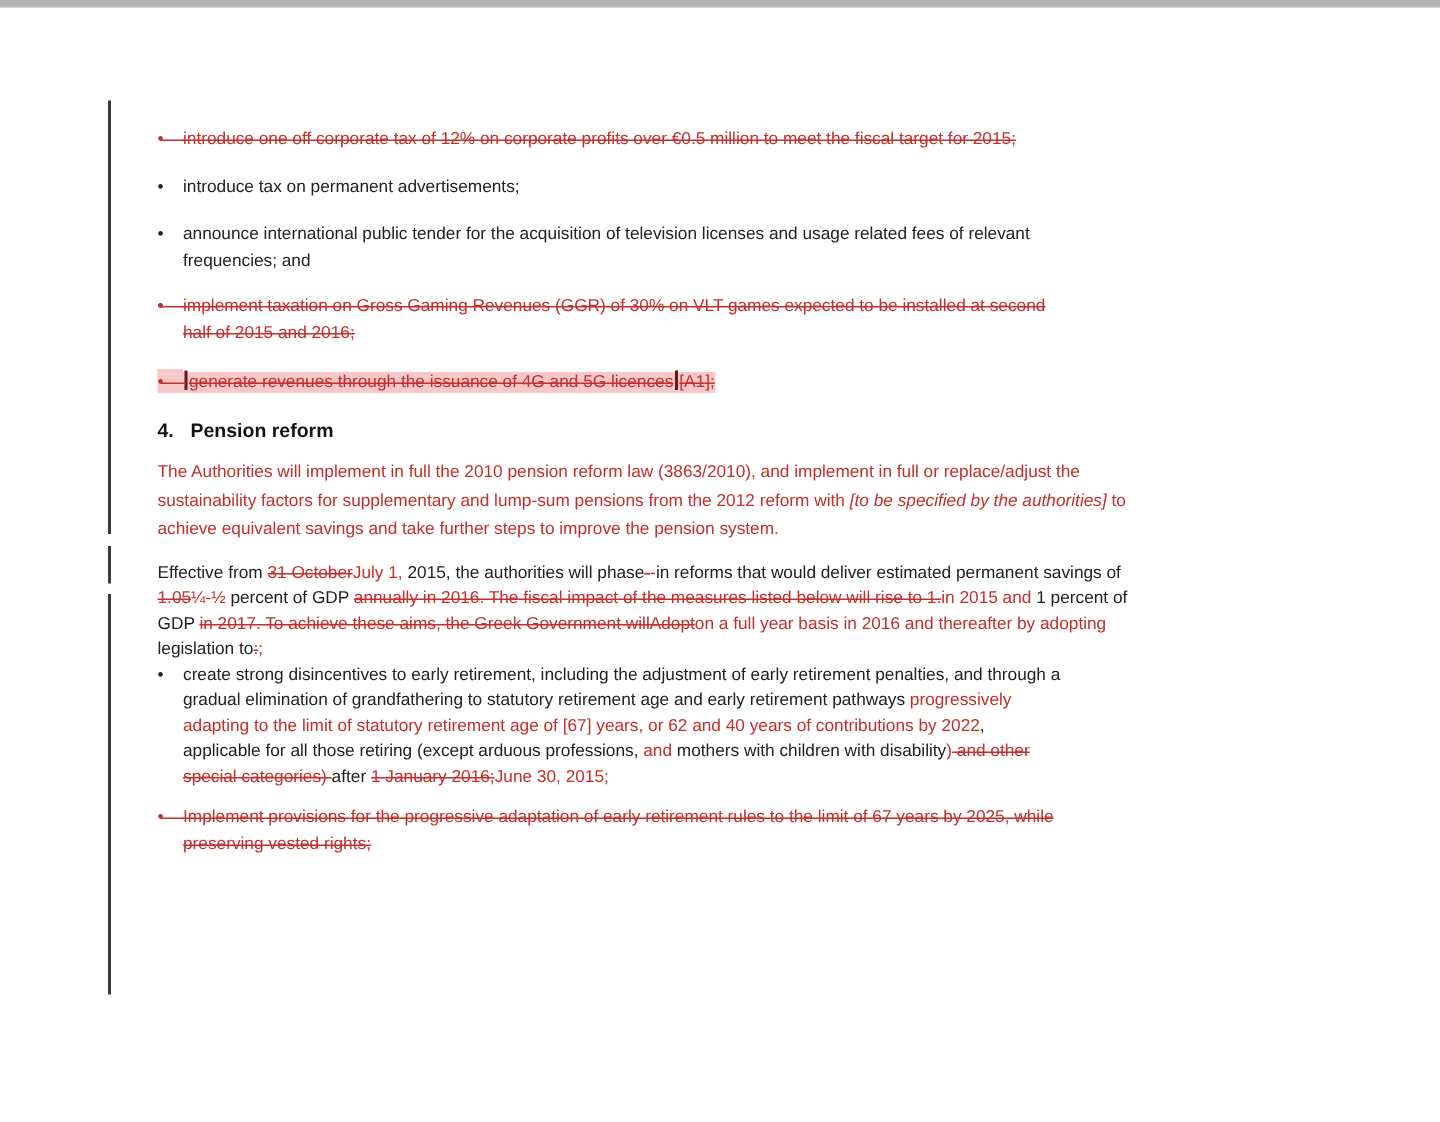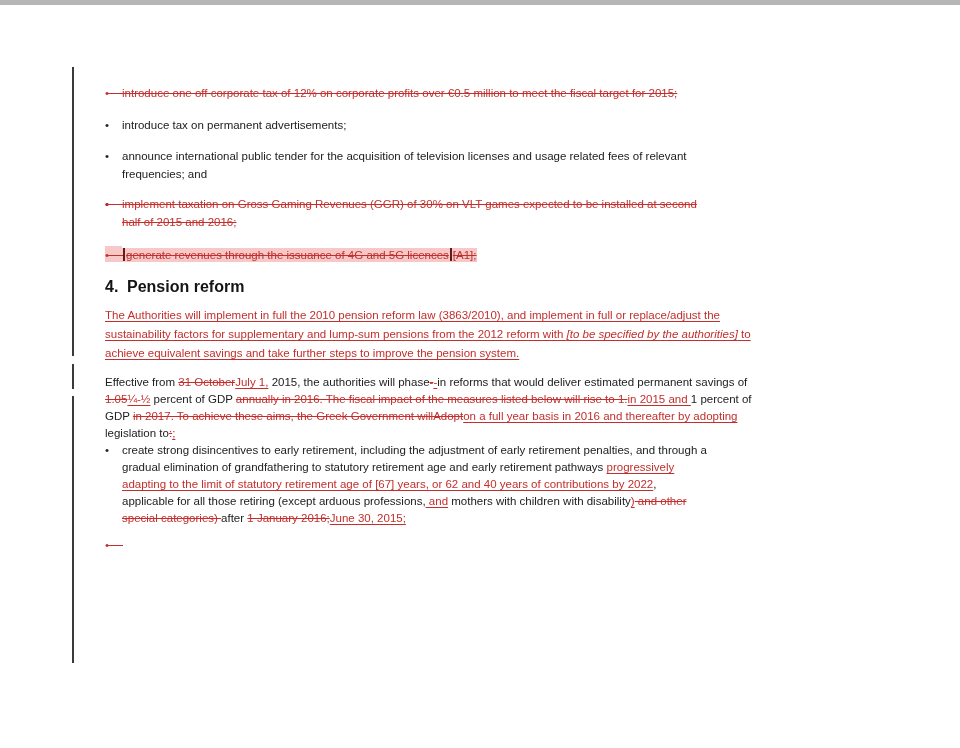--- a/index.html
+++ b/index.html
@@ -24,32 +24,32 @@
     font-size:11.5px;line-height:18px;color:var(--ink);
   }
   .content p{margin:0;}
   .para{margin-left:116px;width:648px;}
   .bullet{margin-left:142px;width:585px;padding-left:17px;position:relative;}
   .marker{position:absolute;left:0;top:0;}
   .loose{line-height:19px;}
   .tight{line-height:17px;}
 
   .del{color:var(--red);text-decoration:line-through;text-decoration-thickness:1px;}
-  .ins{color:var(--red);text-decoration:underline;text-decoration-thickness:1px;text-underline-offset:2px;}
+  .ins{color:var(--red);text-decoration-thickness:1px;text-underline-offset:2px;}
   .ins i{font-style:italic;}
 
   .del-line .marker{color:var(--red);}
   .del-line .marker::after{
     content:"";position:absolute;left:2px;top:9px;width:16px;height:1px;background:var(--red);
   }
   .hl-line .marker{background:var(--hl);width:17px;height:16px;}
   .hl-text{background:var(--hl);padding:1px 0;}
   .cbar{display:inline-block;width:2px;height:13px;background:#5d1d1c;vertical-align:-2px;margin:0 1px;}
 
-  .heading{font-weight:bold;font-size:16px;color:#141414;}
+  .heading{font-weight:bold;font-size:13px;color:#141414;}
   .h-num{display:inline-block;width:22px;}
 
   
   .mb14{margin-bottom:14px !important;}
   .mb13{margin-bottom:13px !important;}
   .mb12{margin-bottom:12px !important;}
   .mb11{margin-bottom:11px !important;}
   .mb15{margin-bottom:15px !important;}
   .mb10{margin-bottom:10px !important;}
   .mb9{margin-bottom:9px !important;}
@@ -102,17 +102,17 @@
 
     <p class="para tight mb0">
       <span>Effective from </span><span class="del">31 October</span><span class="ins">July 1,</span><span> 2015, the authorities will phase</span><span class="del">-</span><span class="ins">-</span><span>in reforms that would deliver estimated permanent savings of </span><span class="del">1.05</span><span class="ins">¼-½</span><span> percent of GDP </span><span class="del">annually in 2016. The fiscal impact of the measures listed below will rise to 1.</span><span class="ins">in 2015 and </span><span>1 percent of GDP </span><span class="del">in 2017. To achieve these aims, the Greek Government willAdopt</span><span class="ins">on a full year basis in 2016 and thereafter by adopting</span><span> legislation to</span><span class="del">:</span><span class="ins">;</span>
     </p>
 
     <p class="bullet tight mb9">
       <span class="marker">•</span><span>create strong disincentives to early retirement, including the adjustment of early retirement penalties, and through a gradual elimination of grandfathering to statutory retirement age and early retirement pathways </span><span class="ins">progressively adapting to the limit of statutory retirement age of [67] years, or 62 and 40 years of contributions by 2022</span><span>, applicable for all those retiring (except arduous professions,</span><span class="ins"> and</span><span> mothers with children with disability</span><span class="ins">)</span><span class="del"> and other special categories) </span><span>after </span><span class="del">1 January 2016;</span><span class="ins">June 30, 2015;</span>
     </p>
 
     <p class="bullet del-line mb0">
-      <span class="marker">•</span>
+      <span class="marker">•</span><span class="del">Implement provisions for the progressive adaptation of early retirement rules to the limit of 67 years by 2025, while preserving vested rights;</span>
     </p>
 
   </div>
 </div>
 
 </body></html>

